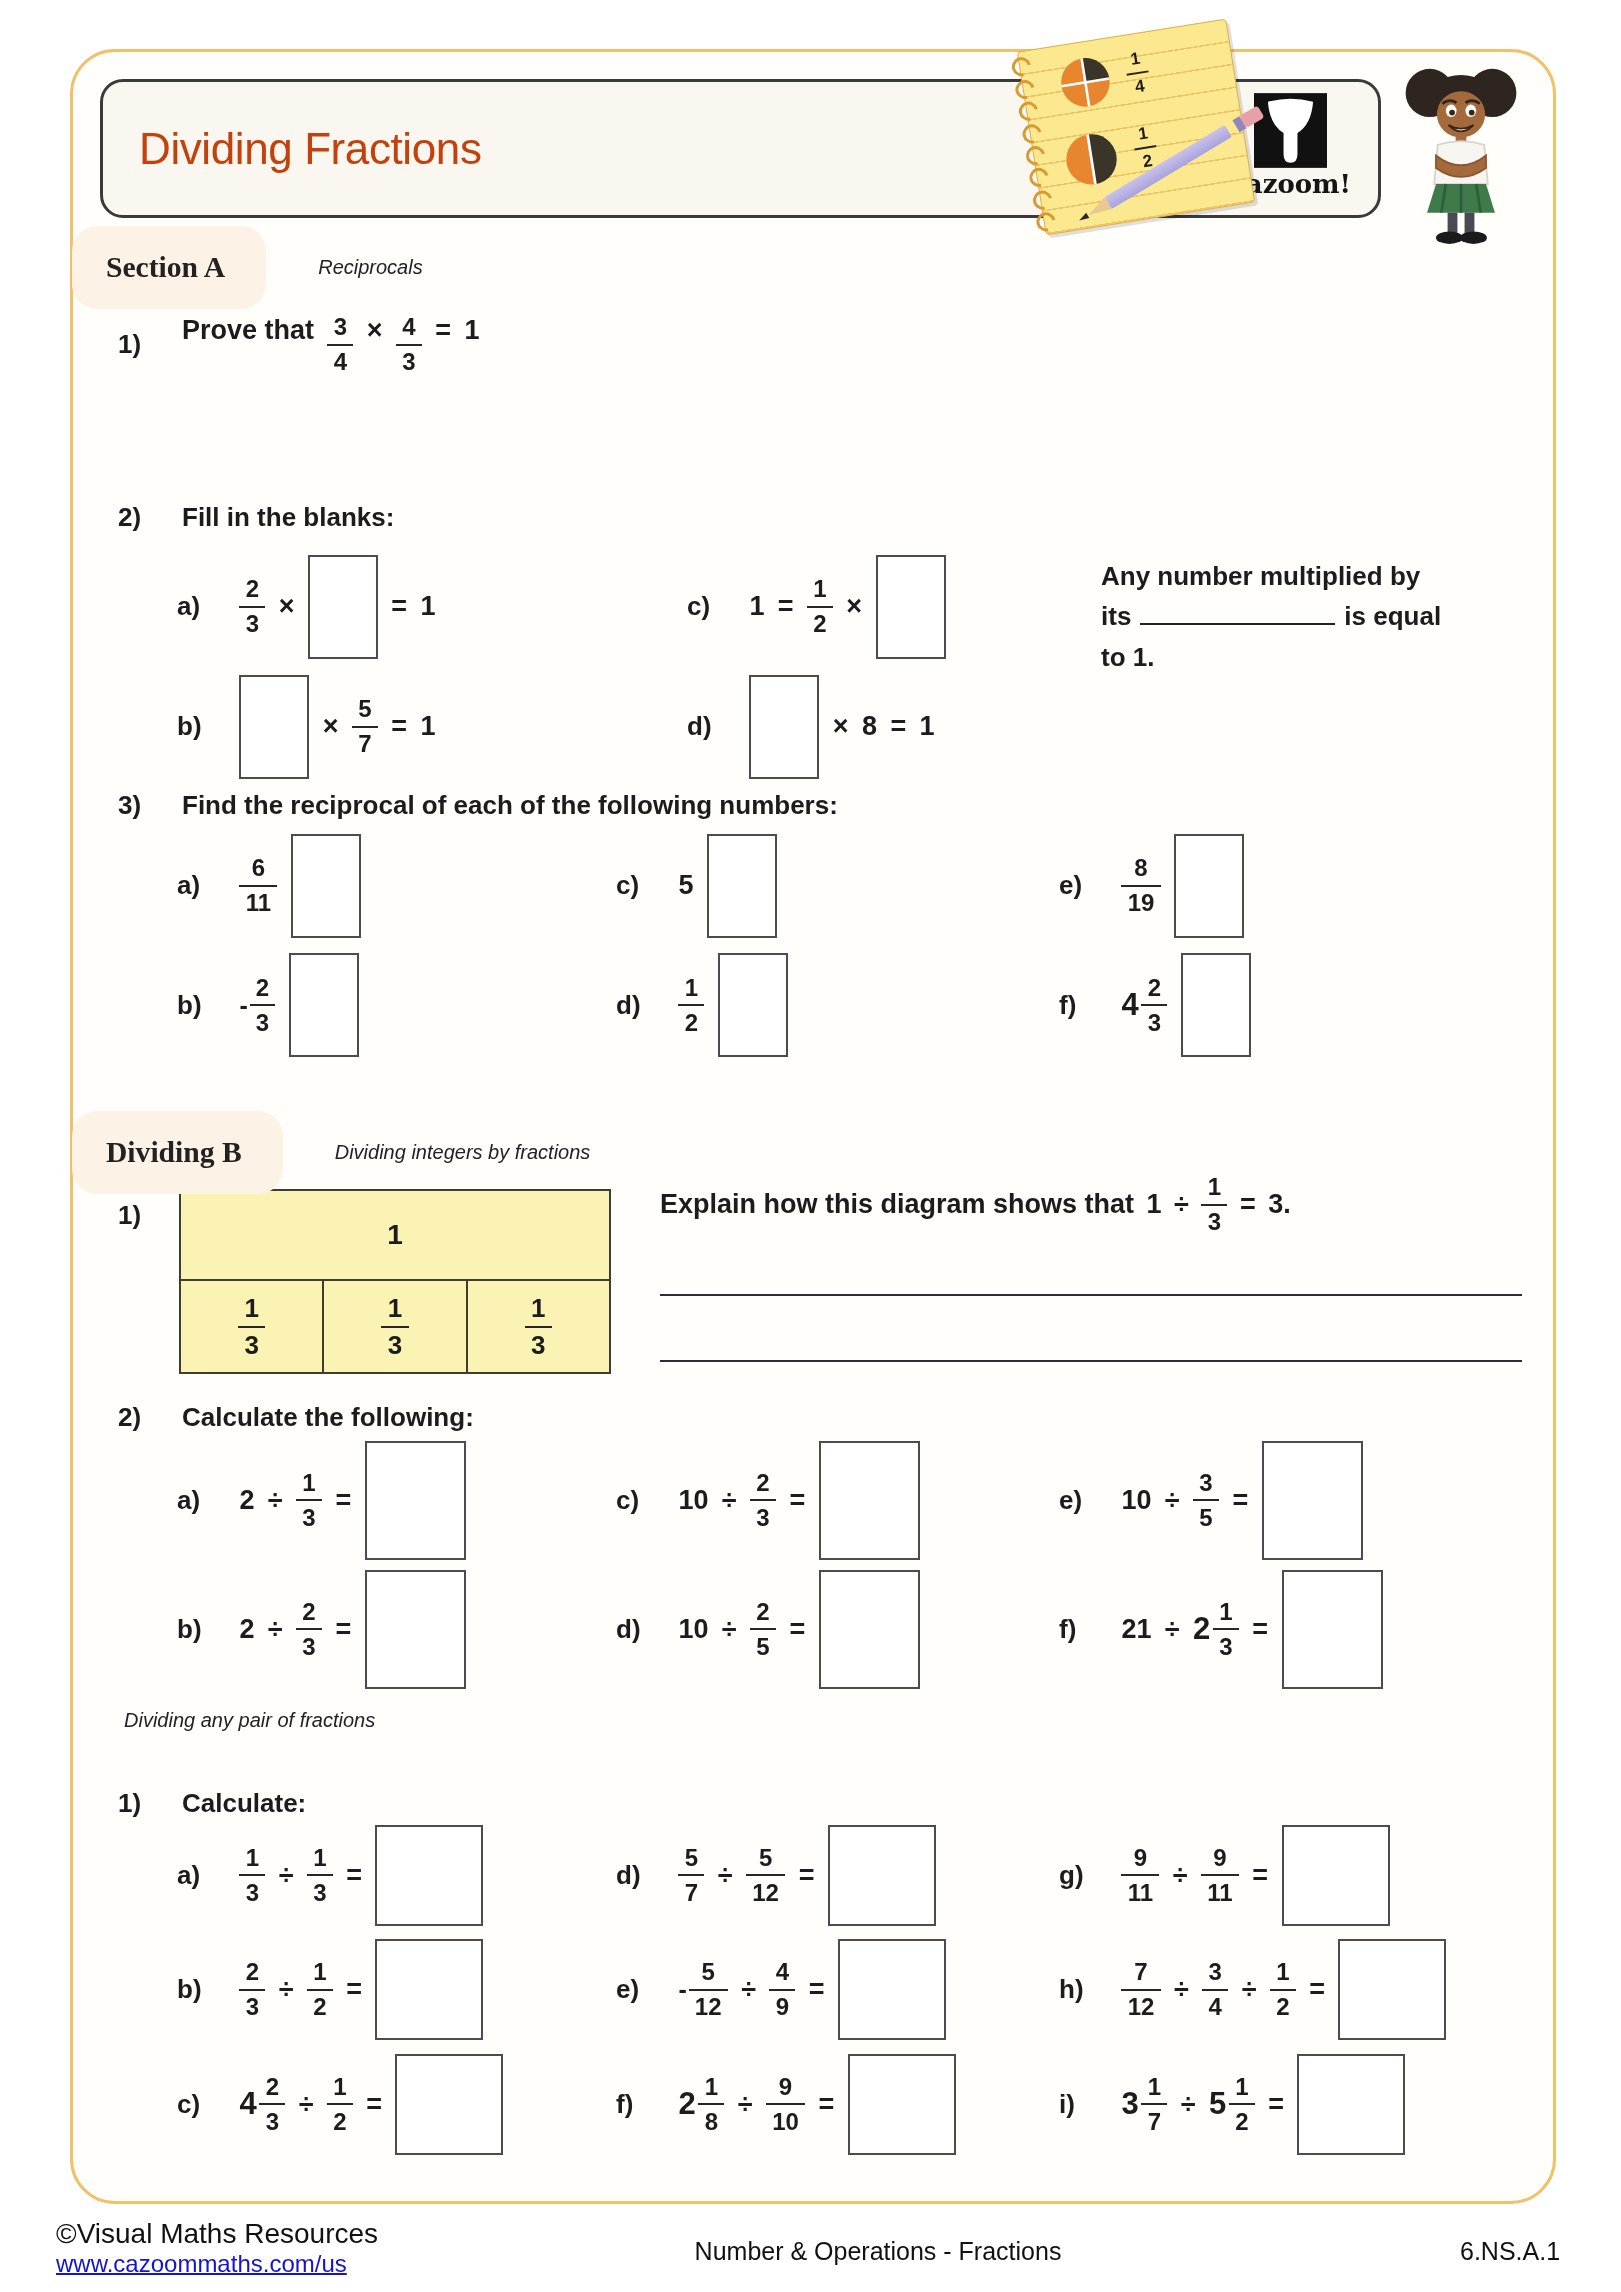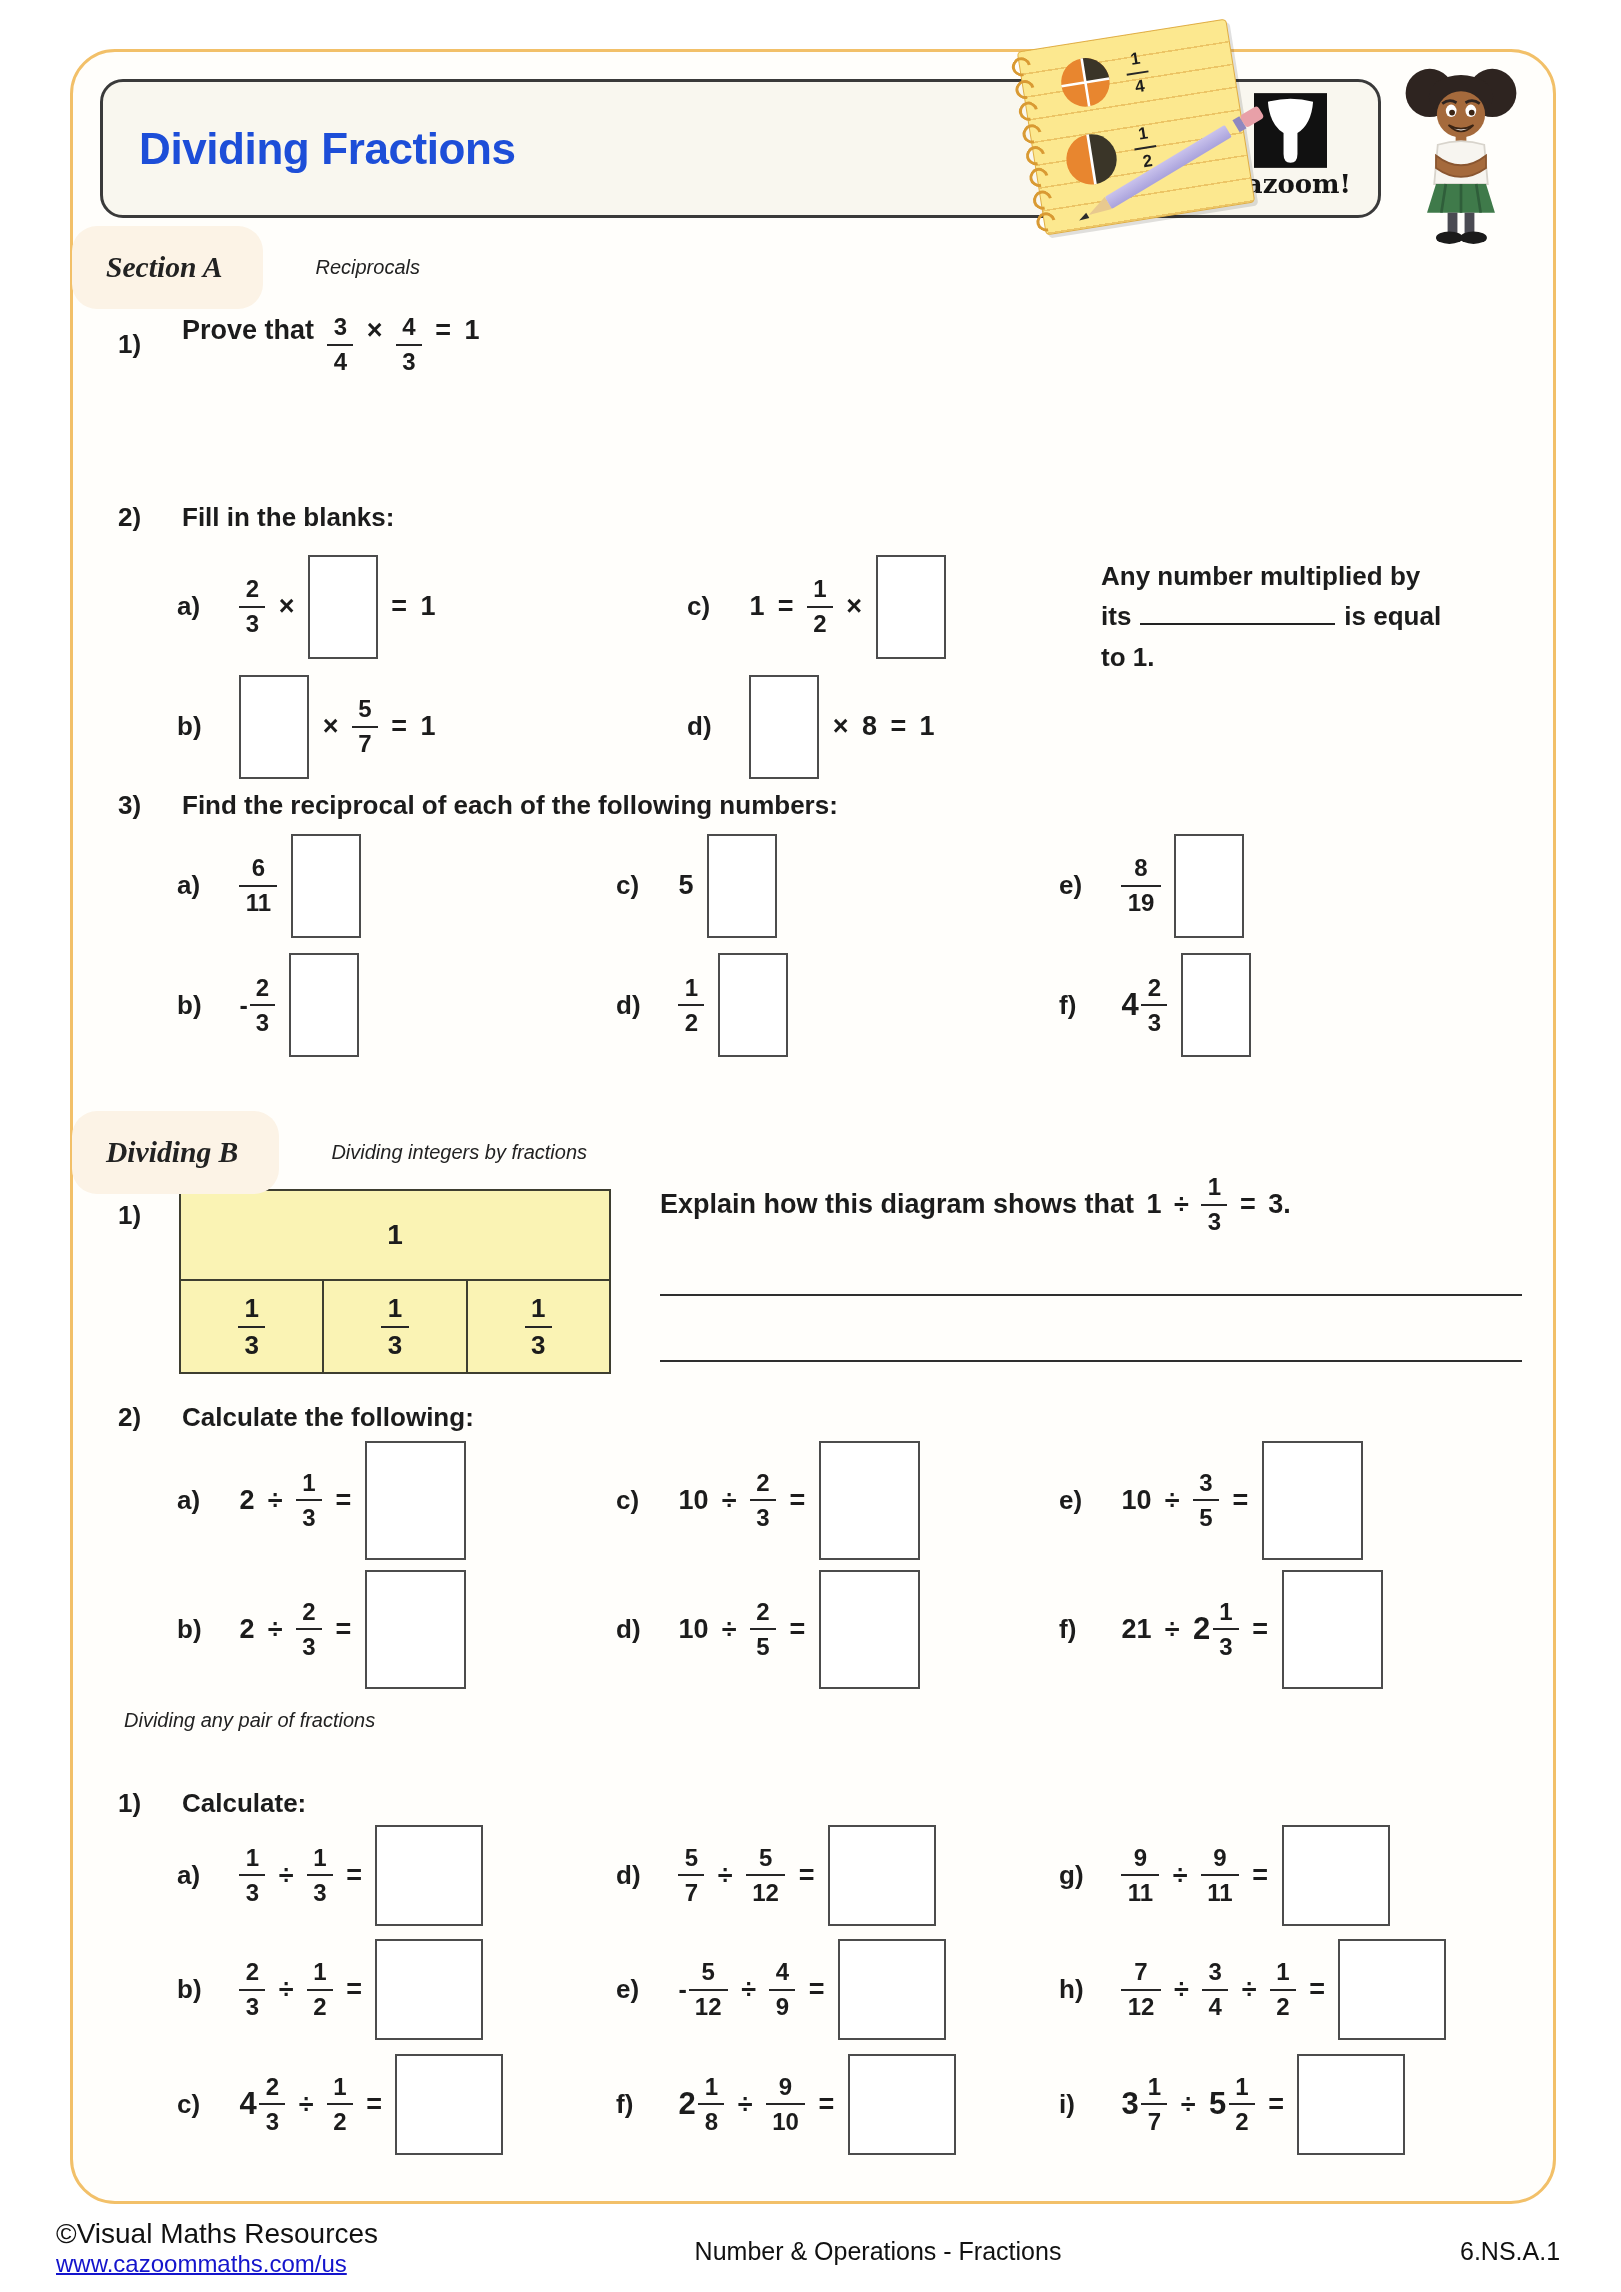--- a/index.html
+++ b/index.html
@@ -10,21 +10,21 @@
   }
   html,body{margin:0;padding:0;background:#e9e9e9;}
   .page{position:relative;width:1622px;height:2293px;background:#ffffff;overflow:hidden;
         font-family:"Liberation Sans",sans-serif;color:var(--ink);}
   .frame{position:absolute;left:70px;top:49px;width:1480px;height:2149px;
          border:3.6px solid var(--frame);border-radius:45px;background:#FFFEFB;}
   
   .titlebox{position:absolute;left:100px;top:79px;width:1275px;height:133px;
             background:var(--title-box-bg);border:3.6px solid #3A3A3A;border-radius:23px;z-index:2;}
   .title{position:absolute;left:36px;top:0;height:133px;line-height:133px;margin:0;
-         font-size:44px;font-weight:bold;letter-spacing:-0.4px;color:#1d4ed8;}
+         font-size:44px;font-weight:normal;letter-spacing:-0.4px;color:#c2410c;}
   .logo{position:absolute;right:16px;top:10.7px;width:143px;text-align:center;}
   .logo-mark{width:73px;height:75px;margin:0 auto;}
   .logo-text{font-family:"DejaVu Serif",serif;font-weight:bold;font-size:26px;color:#151515;margin-top:0.9px;}
   
   .notebook{position:absolute;left:1030px;top:34px;width:210px;height:184px;z-index:6;
             transform:rotate(-9deg);
             background:var(--notebook-yellow);
             background-image:repeating-linear-gradient(to bottom,transparent 0 21.5px,rgba(217,154,51,.45) 21.5px 23px);
             border:1.8px solid #E0AE45;border-radius:4.5px;box-shadow:2.7px 3.6px 0 rgba(0,0,0,.12);}
   .ring{position:absolute;left:-8px;width:12.5px;height:12.5px;border:3.6px solid var(--notebook-orange);
@@ -39,21 +39,21 @@
   .pencil .tipwood{position:absolute;left:7.2px;top:0;width:0;height:0;
         border-right:23px solid #E8C98F;border-top:7.2px solid transparent;border-bottom:7.2px solid transparent;}
   .pencil .body{position:absolute;left:30px;top:0;width:140px;height:14.3px;
         background:linear-gradient(#C9C2EC,var(--pencil-body));border-radius:1.8px;}
   .pencil .band{position:absolute;right:21.5px;top:0;width:8px;height:14.3px;background:#8F88C0;}
   .pencil .eraser{position:absolute;right:0;top:0;width:21.5px;height:14.3px;background:#E8A0A8;border-radius:3.6px;}
   .girl{position:absolute;left:1394px;top:57px;z-index:6;}
   
   .section-head{position:absolute;left:72px;display:flex;align-items:center;z-index:2;}
   .pill{background:var(--pill-bg);border-radius:25px;padding:25px 41px 25px 34px;
-        font-family:"Liberation Serif",serif;font-style:italic;font-weight:bold;font-size:29.6px;color:#222;}
+        font-family:"Liberation Serif",serif;font-weight:bold;font-size:29.6px;color:#222;}
   .section-sub{font-family:Liberation Sans, sans-serif;font-style:italic;font-size:20px;
         color:#222;margin-left:52px;}
   
   .qrow,.qhead{position:absolute;display:flex;align-items:center;font-weight:bold;font-size:26px;}
   .qhead .qnum,.qrow .qnum{width:64px;flex:none;}
   .expr{display:inline-flex;align-items:flex-start;gap:13.4px;}
   .grid{position:absolute;display:grid;}
   .g-a2{grid-template-columns:510px auto;grid-auto-rows:113px;row-gap:7.2px;}
   .g-a3{grid-template-columns:439px 443px auto;grid-auto-rows:109px;row-gap:10.7px;}
   .g-b2{grid-template-columns:439px 443px auto;grid-auto-rows:120px;row-gap:9px;}

